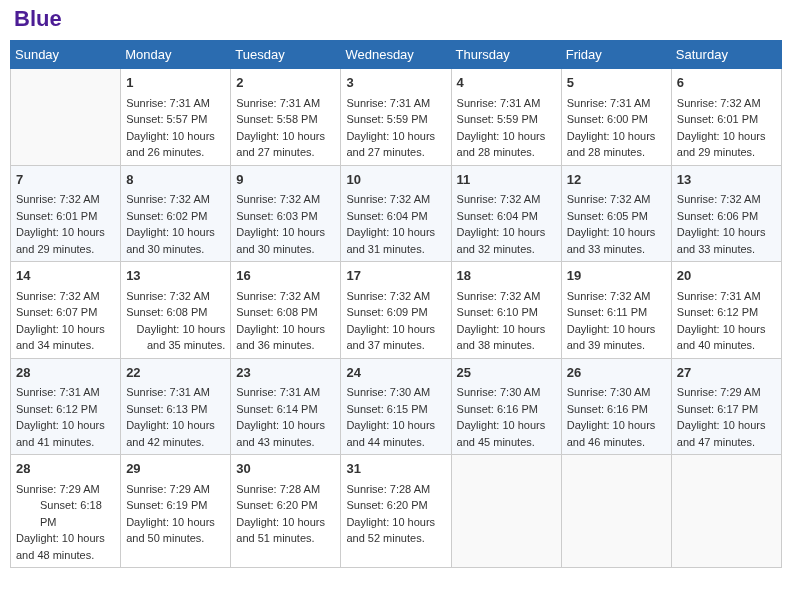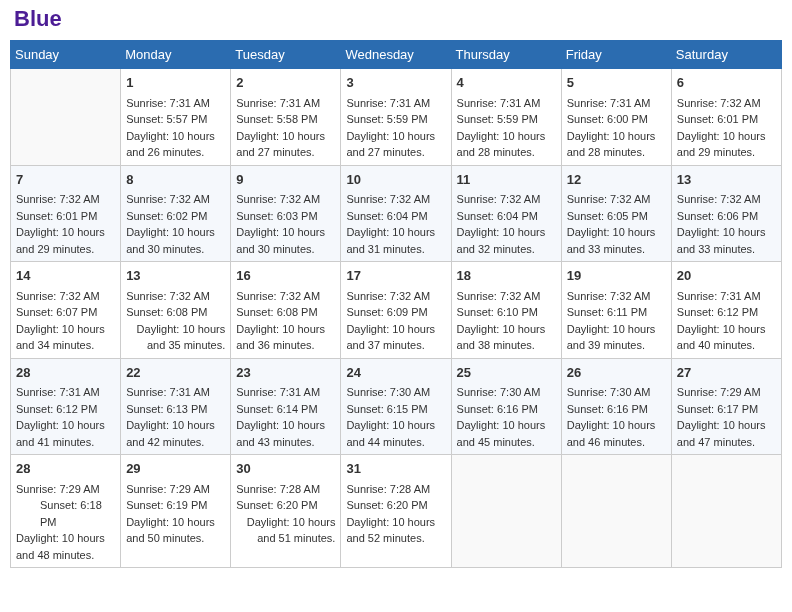--- a/index.html
+++ b/index.html
@@ -283,21 +283,21 @@
         <td>
           <span class="day-num">29</span>
           <span style="display: block;">Sunrise: 7:29 AM</span>
           <span style="display: block;">Sunset: 6:19 PM</span>
           <span style="display: block;">Daylight: 10 hours and 50 minutes.</span>
         </td>
         <td>
           <span class="day-num">30</span>
           <span style="display: block;">Sunrise: 7:28 AM</span>
           <span style="display: block;">Sunset: 6:20 PM</span>
-          <span style="display: block; text-align: right;">Daylight: 10 hours and 51 minutes.</span>
+          <span style="display: block;">Daylight: 10 hours and 51 minutes.</span>
         </td>
         <td>
           <span class="day-num">31</span>
           <span style="display: block;">Sunrise: 7:28 AM</span>
           <span style="display: block;">Sunset: 6:20 PM</span>
           <span style="display: block;">Daylight: 10 hours and 52 minutes.</span>
         </td>
         <td class="empty-cell"></td>
         <td class="empty-cell"></td>
         <td class="empty-cell"></td>

